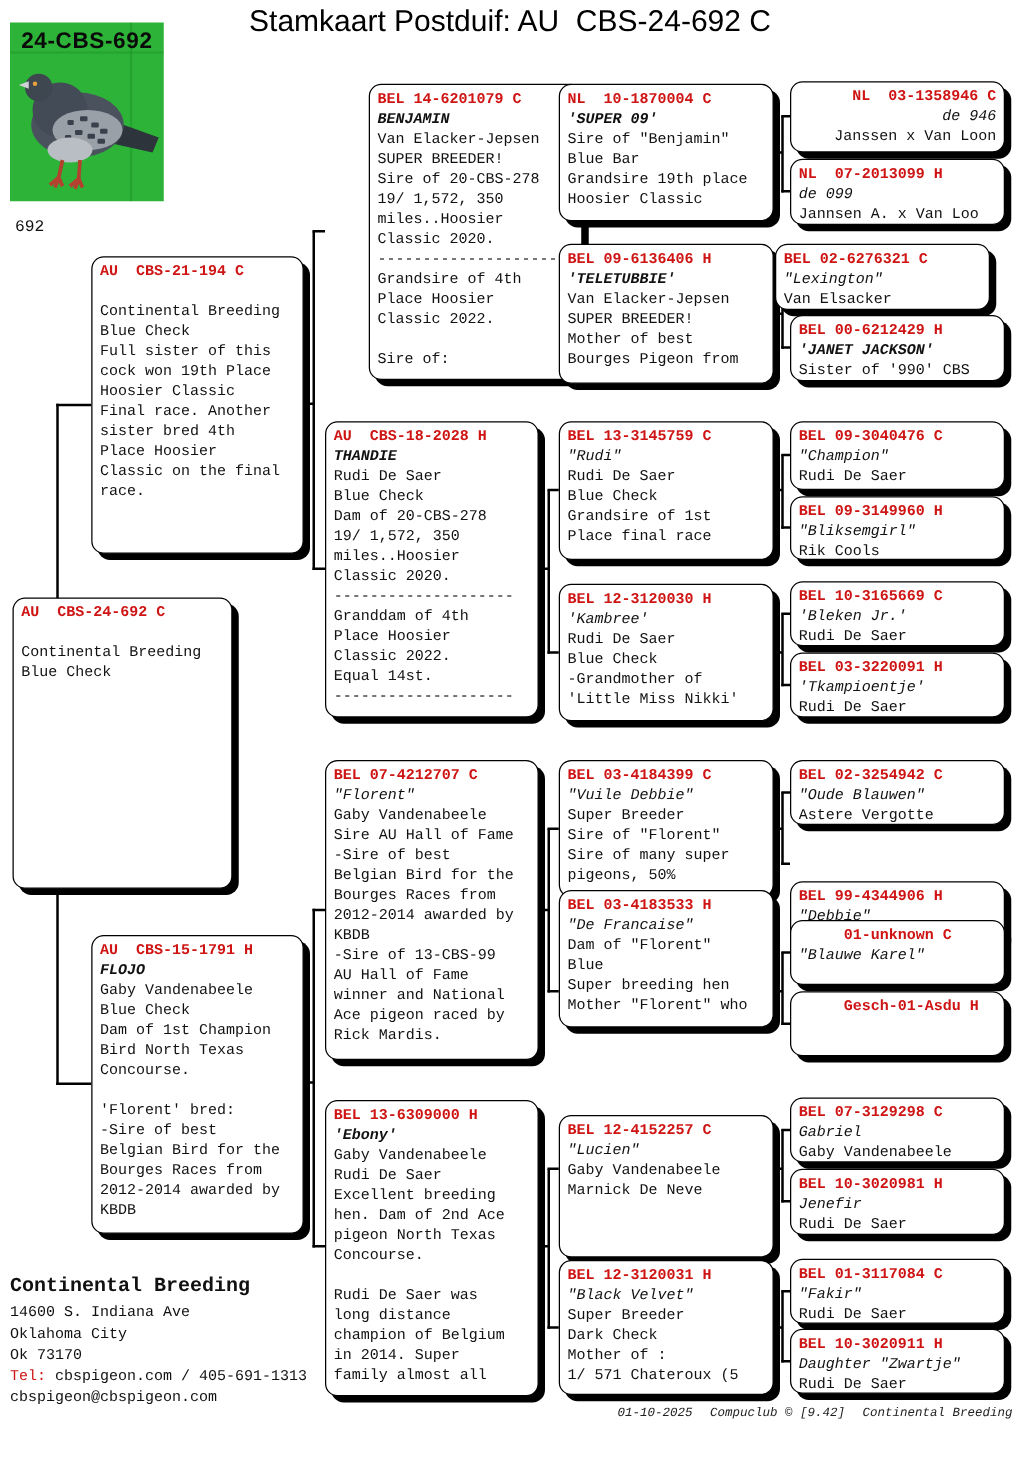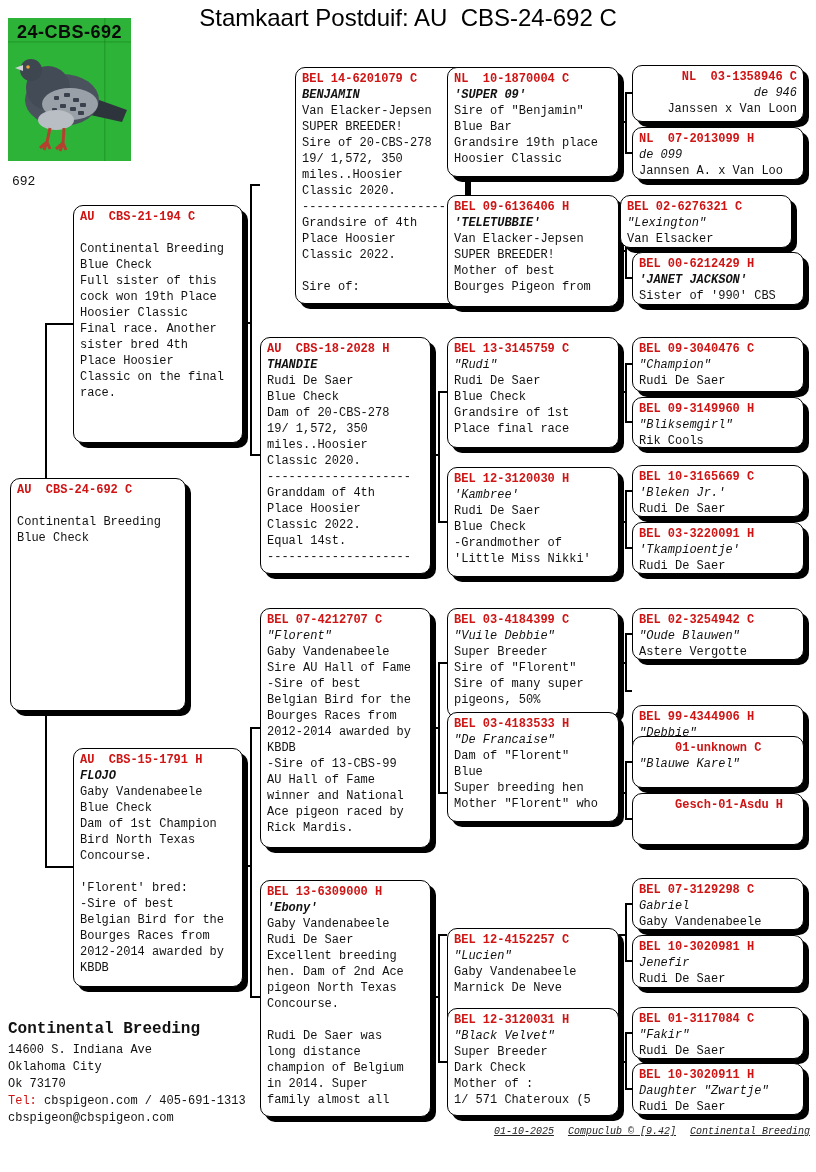--- a/index.html
+++ b/index.html
@@ -47,21 +47,21 @@
 
   
   .company{position:absolute;left:8px;top:1018px;font-size:12px;line-height:17px;}
   .company .cname{font-size:16px;font-weight:bold;line-height:22px;margin-bottom:2px;}
   .tel-label{color:var(--red);}
 
   .footer{
     position:absolute;right:6px;top:1126px;font-size:10px;font-style:italic;
     white-space:pre;color:#222;
   }
-  .footer span{margin-left:14px;text-decoration:underline;}
+  .footer span{margin-left:14px;}
 </style>
 </head>
 <body>
 
 <div class="title">Stamkaart Postduif: AU  CBS-24-692 C</div>
 
 <div class="photo">
   <div class="photo-label">24-CBS-692</div>
   <svg width="119" height="112" viewBox="0 0 119 112" aria-hidden="true">
     <polygon points="78,52 117,66 112,78 76,70" fill="#2e343c"></polygon>
@@ -294,21 +294,21 @@
 pigeons, 50%</div>
     </div>
     <div class="box" style="left: 447px; top: 712px; width: 172px; height: 110px;">
       <div class="ring">BEL 03-4183533 H</div>
       <div class="name">"De Francaise"</div>
       <div class="bodytxt">Dam of "Florent"
 Blue
 Super breeding hen
 Mother "Florent" who</div>
     </div>
-    <div class="box" style="left: 447px; top: 928px; width: 172px; height: 114px;">
+    <div class="box" style="left: 447px; top: 892px; width: 172px; height: 114px;">
       <div class="ring">BEL 12-4152257 C</div>
       <div class="name">"Lucien"</div>
       <div class="bodytxt">Gaby Vandenabeele
 Marnick De Neve</div>
     </div>
     <div class="box" style="left: 447px; top: 1008px; width: 172px; height: 108px;">
       <div class="ring">BEL 12-3120031 H</div>
       <div class="name">"Black Velvet"</div>
       <div class="bodytxt">Super Breeder
 Dark Check

